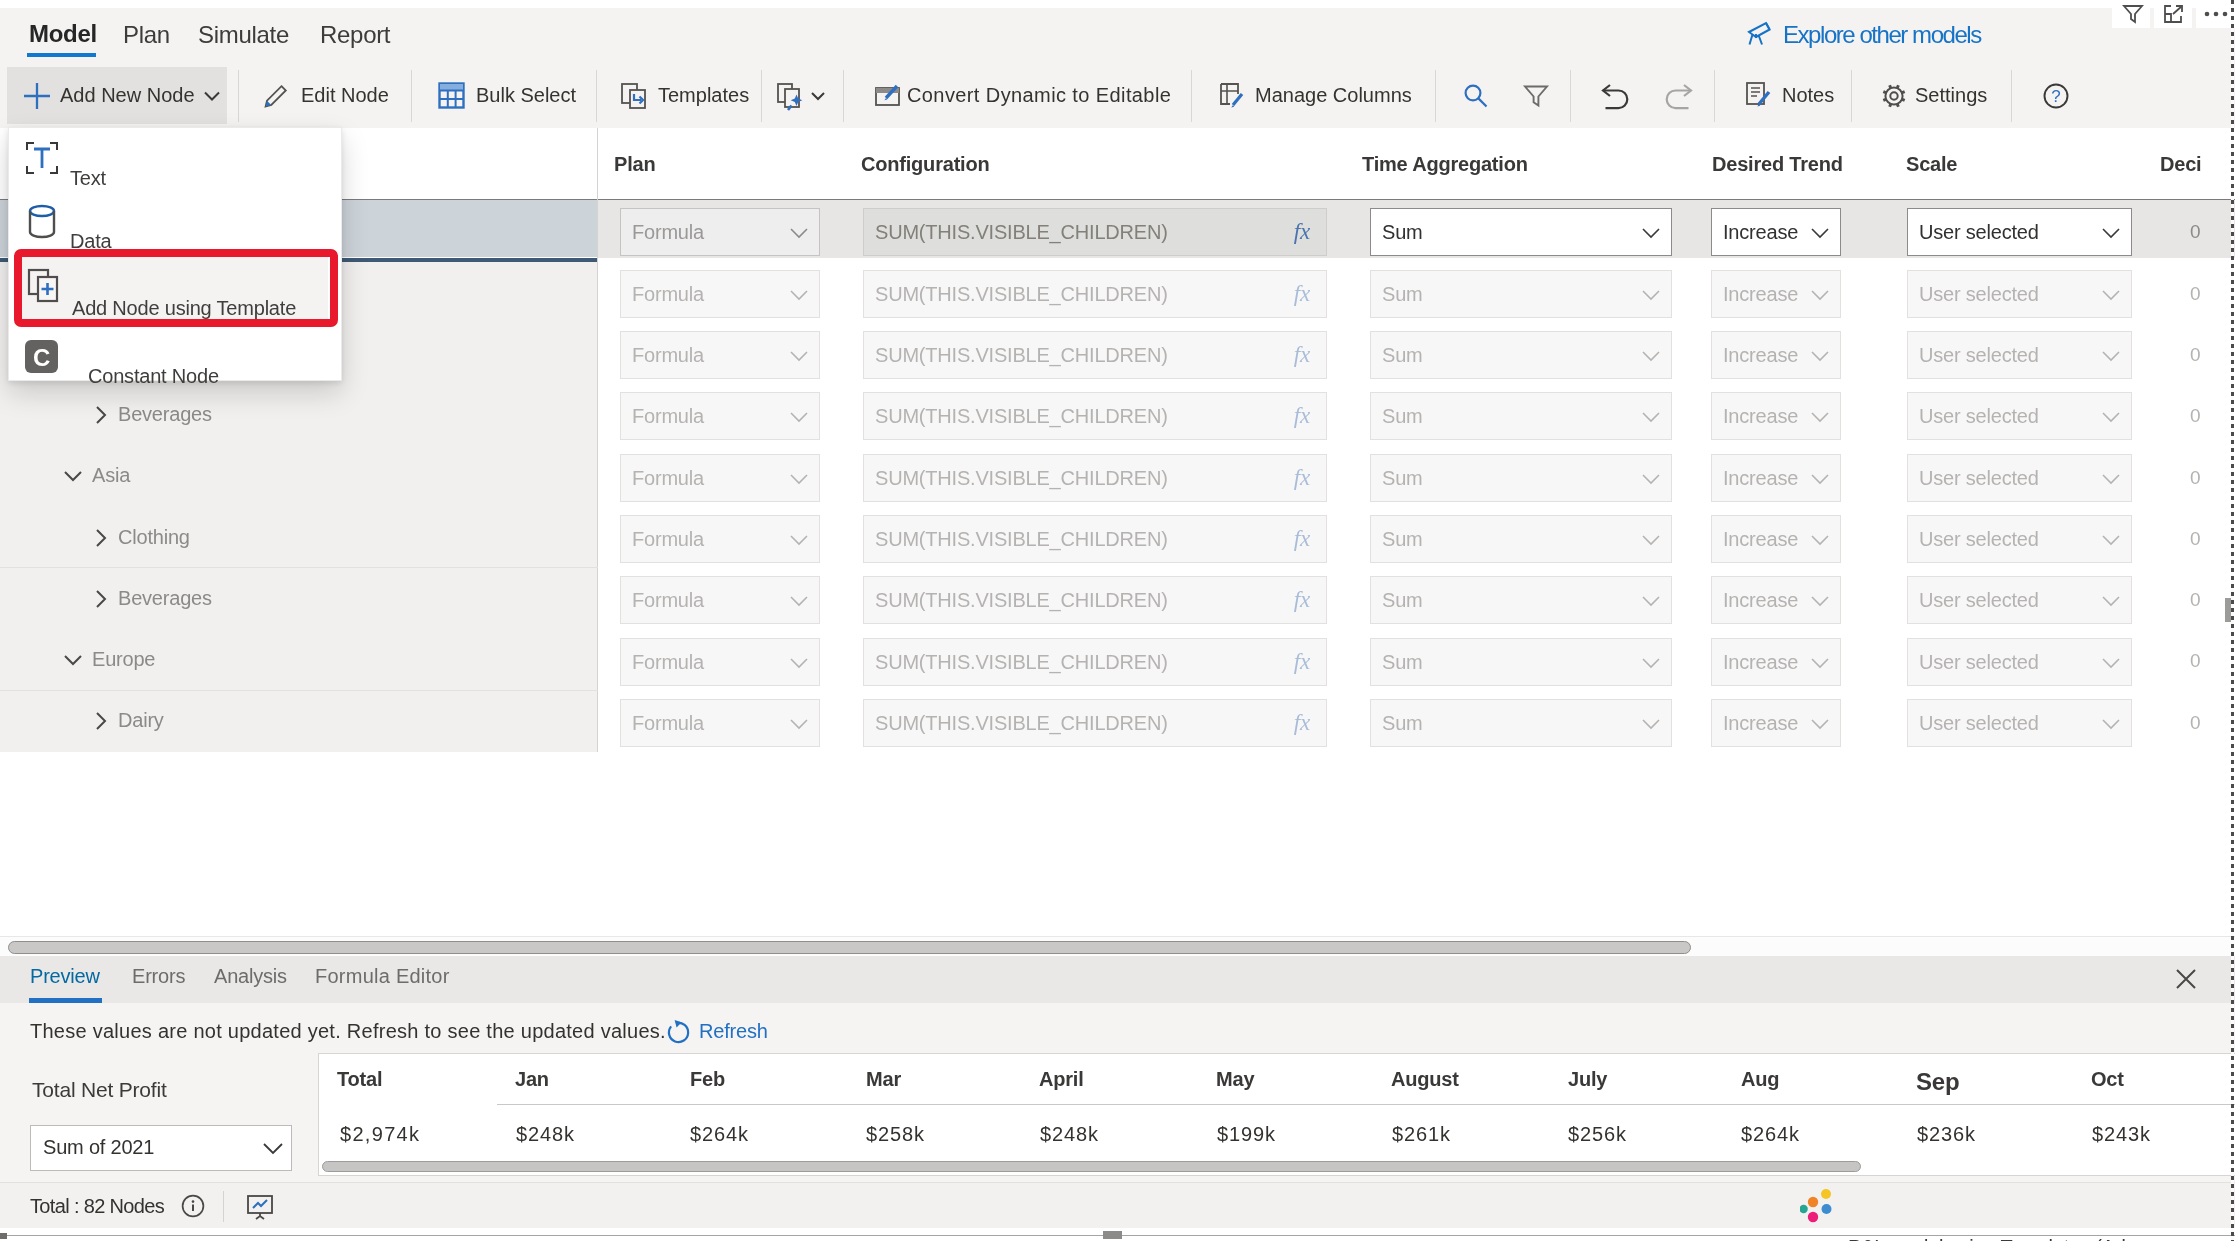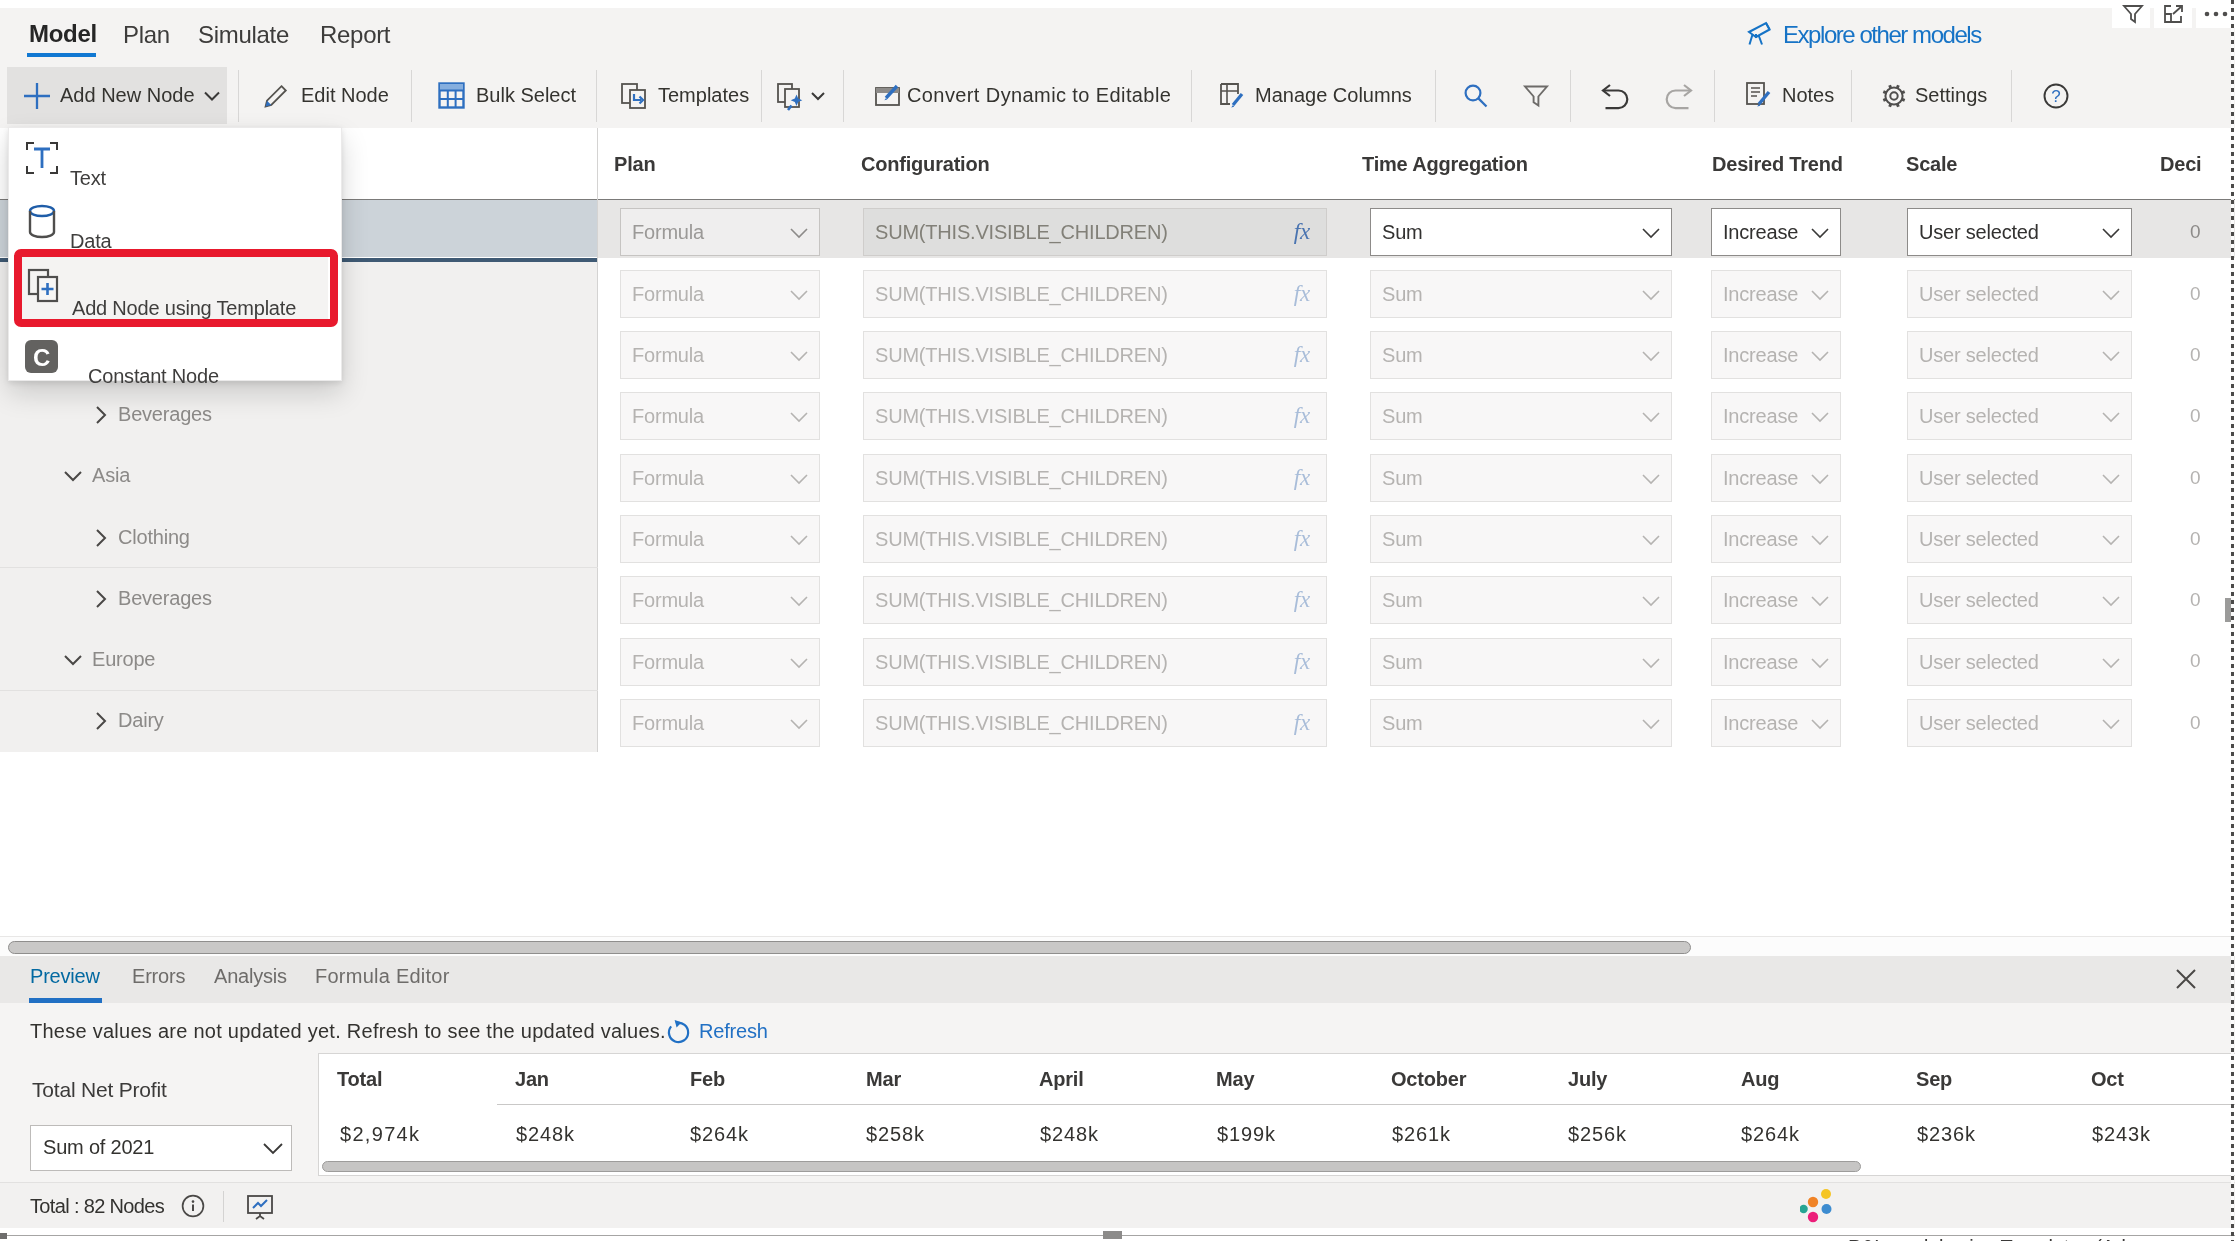--- a/index.html
+++ b/index.html
@@ -356,24 +356,24 @@
   </svg>
 <div class="abs" style="left:699px;top:1020px;color:#2170c4;letter-spacing:-0.2px">Refresh</div>
 <div class="abs" style="left:318px;top:1053px;width:1917px;height:123px;background:#fff;border:1px solid #d6d5d4;border-right:none"></div>
 <div class="abs" style="left:497px;top:1104px;width:1738px;height:1px;background:#c9c8c7"></div>
 <div class="hdr" style="left:337px;top:1068px;font-size:20px;color:#3a3938">Total</div>
 <div class="hdr" style="left:515px;top:1068px;font-size:20px;color:#3a3938">Jan</div>
 <div class="hdr" style="left:690px;top:1068px;font-size:20px;color:#3a3938">Feb</div>
 <div class="hdr" style="left:866px;top:1068px;font-size:20px;color:#3a3938">Mar</div>
 <div class="hdr" style="left:1039px;top:1068px;font-size:20px;color:#3a3938">April</div>
 <div class="hdr" style="left:1216px;top:1068px;font-size:20px;color:#3a3938">May</div>
-<div class="hdr" style="left:1391px;top:1068px;font-size:20px;color:#3a3938">October</div>
+<div class="hdr" style="left:1391px;top:1068px;font-size:20px;color:#3a3938">August</div>
 <div class="hdr" style="left:1568px;top:1068px;font-size:20px;color:#3a3938">July</div>
 <div class="hdr" style="left:1741px;top:1068px;font-size:20px;color:#3a3938">Aug</div>
-<div class="hdr" style="left:1916px;top:1068px;font-size:20px;color:#3a3938">Sep</div>
+<div class="hdr" style="left:1916px;top:1068px;font-size:24px;color:#3a3938">Sep</div>
 <div class="hdr" style="left:2091px;top:1068px;font-size:20px;color:#3a3938">Oct</div>
 <div class="abs" style="left:340px;top:1123px;color:#33322f;letter-spacing:1.3px">$2,974k</div>
 <div class="abs" style="left:516px;top:1123px;color:#33322f;letter-spacing:0.9px">$248k</div>
 <div class="abs" style="left:690px;top:1123px;color:#33322f;letter-spacing:0.9px">$264k</div>
 <div class="abs" style="left:866px;top:1123px;color:#33322f;letter-spacing:0.9px">$258k</div>
 <div class="abs" style="left:1040px;top:1123px;color:#33322f;letter-spacing:0.9px">$248k</div>
 <div class="abs" style="left:1217px;top:1123px;color:#33322f;letter-spacing:0.9px">$199k</div>
 <div class="abs" style="left:1392px;top:1123px;color:#33322f;letter-spacing:0.9px">$261k</div>
 <div class="abs" style="left:1568px;top:1123px;color:#33322f;letter-spacing:0.9px">$256k</div>
 <div class="abs" style="left:1741px;top:1123px;color:#33322f;letter-spacing:0.9px">$264k</div>

